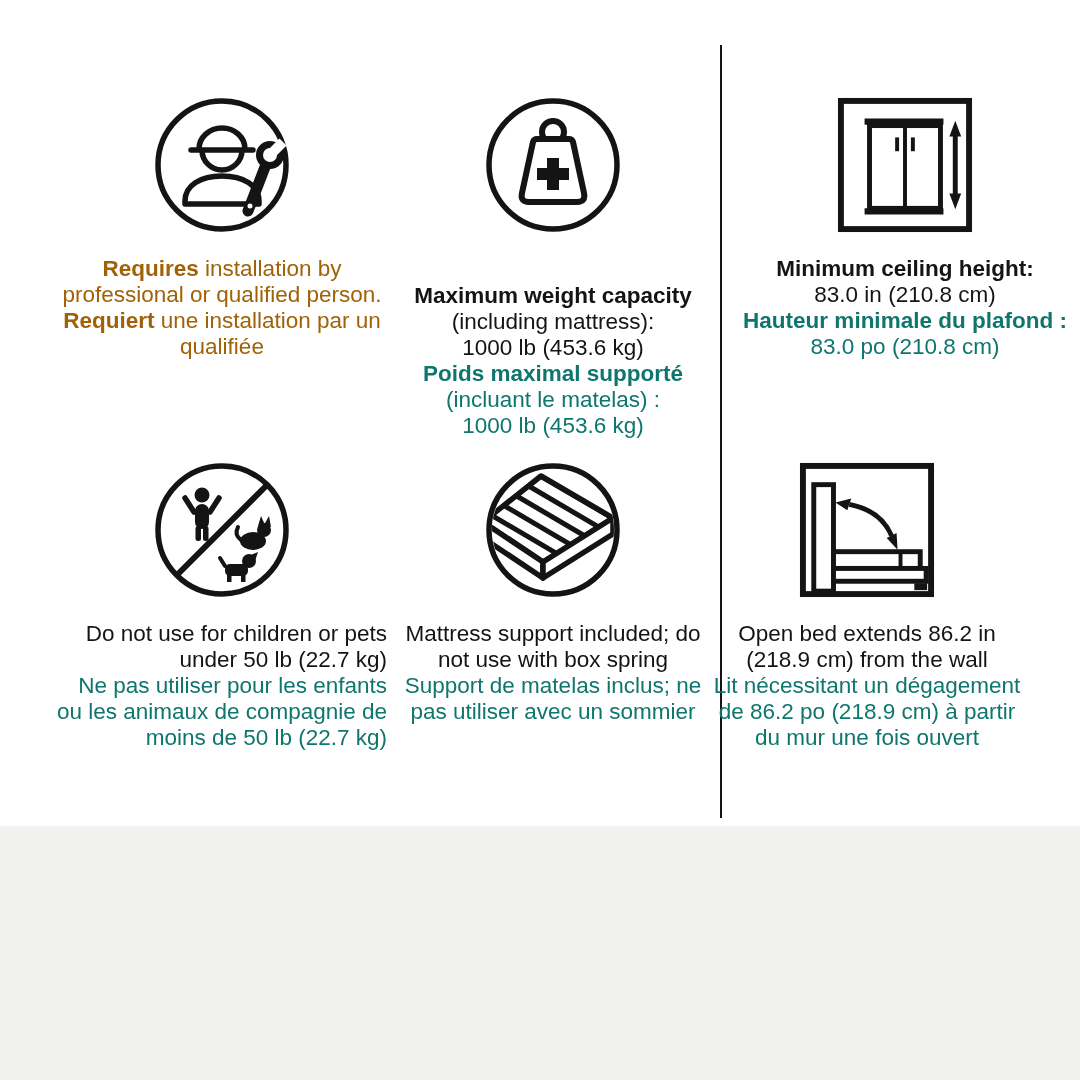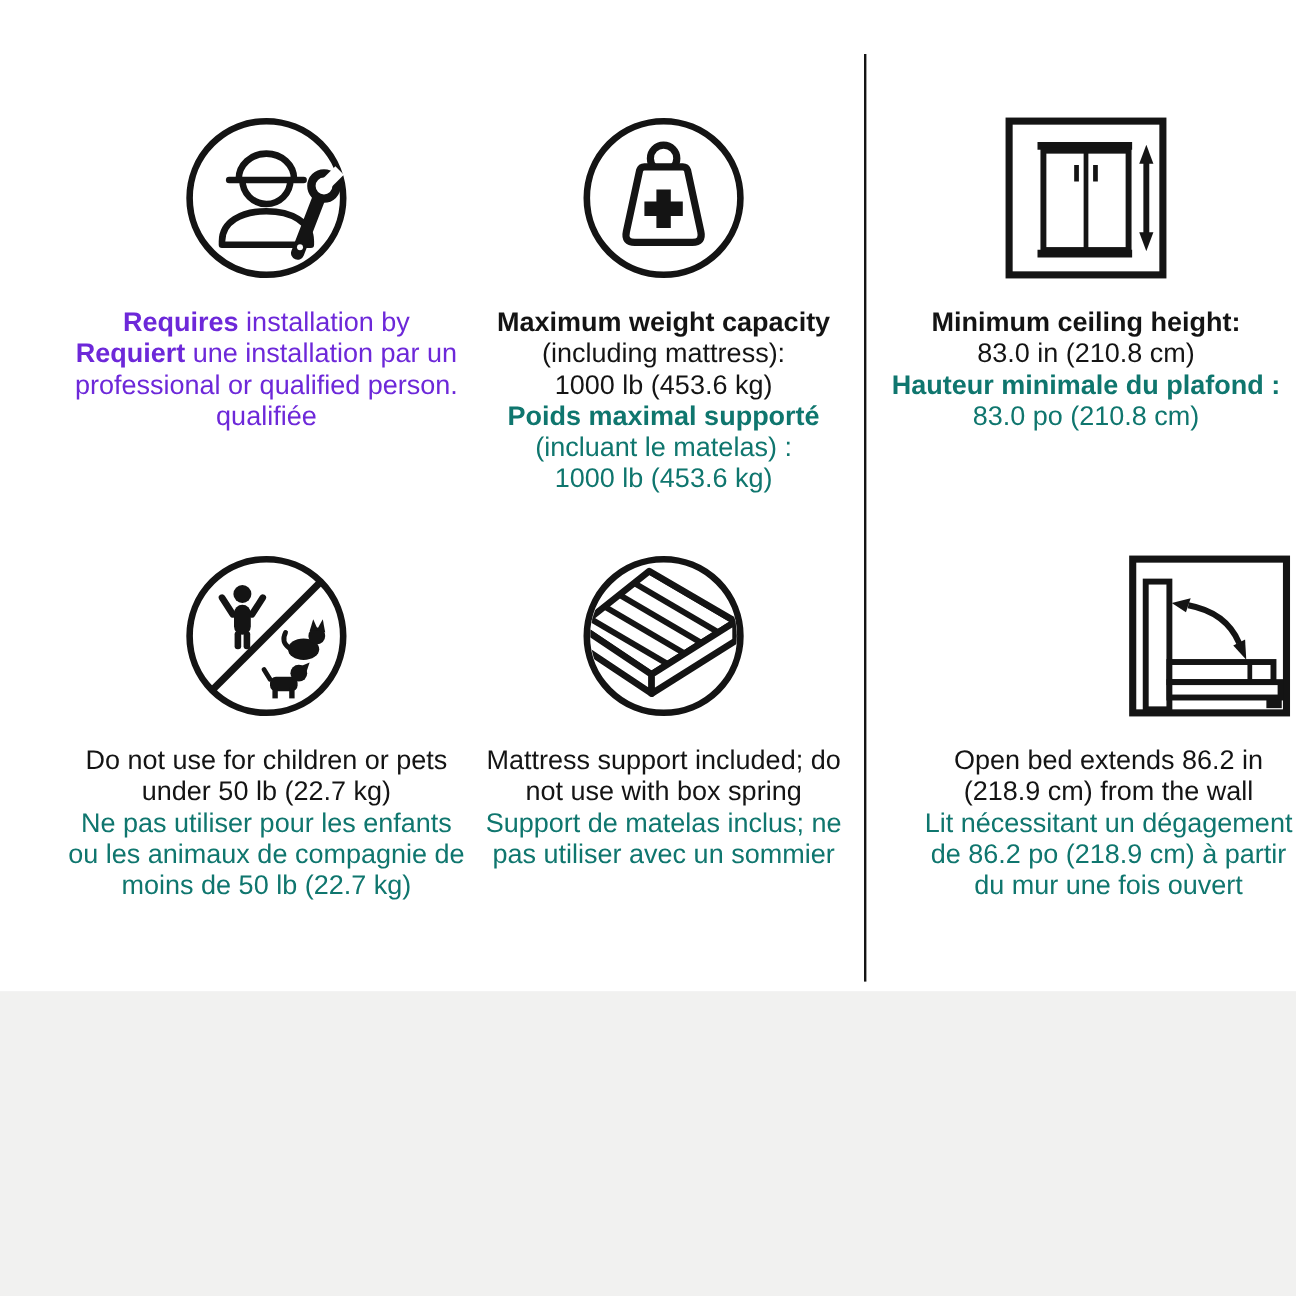--- a/index.html
+++ b/index.html
@@ -4,27 +4,27 @@
 <style>
   html,body{margin:0;padding:0;background:#fff;}
   .page{position:relative;width:1080px;height:1080px;background:#fff;overflow:hidden;
         font-family:"Liberation Sans", sans-serif;color:#141414;}
   .divider{position:absolute;left:720px;top:45px;width:2px;height:773px;background:#141414;}
   .cell{position:absolute;display:flex;flex-direction:column;align-items:center;text-align:center;}
   .icon-wrap{height:140px;display:flex;align-items:center;justify-content:center;margin-bottom:21px;}
   .line{font-size:22.5px;line-height:26px;white-space:nowrap;}
   .line b{font-weight:bold;}
   .muted{color:#0f766e;}
-  .red{color:#6d28d9;}
+  .red{color:#a16207;}
   .c1{left:40px;top:95px;width:364px;}
-  .c2{left:398px;top:95px;width:310px;}
+  .c2{left:398px;top:95px;width:310px;gap:27px;}
   .c3{left:733px;top:95px;width:344px;}
-  .c4{left:40px;top:460px;width:364px;}
+  .c4{left:40px;top:460px;width:364px;text-align:right;}
   .c5{left:398px;top:460px;width:310px;}
-  .c6{left:733px;top:460px;width:344px;align-items:flex-end;}
+  .c6{left:695px;top:460px;width:344px;}
   .panel{position:absolute;left:0;top:826px;width:1080px;height:254px;background:#f1f1f0;}
   svg .s{fill:none;stroke:#141414;stroke-width:5.5;}
   svg .sw{fill:#fff;stroke:#141414;stroke-width:5.5;}
   svg .f{fill:#141414;stroke:none;}
 </style>
 </head>
 <body>
 
 <div class="page">
 
@@ -39,22 +39,22 @@
         <path class="s" d="M50 55 a20 20 0 0 0 40 0"></path>
         <path class="s" d="M33 109 v-3 c0 -16 16 -25 37 -25 c21 0 37 9 37 25 v3 z" stroke-linejoin="round"></path>
         <circle cx="118" cy="60" r="10.5" fill="none" stroke="#141414" stroke-width="7"></circle>
         <line x1="118" y1="60" x2="131" y2="47" stroke="#fff" stroke-width="10"></line>
         <line x1="113" y1="72" x2="96" y2="116" stroke="#141414" stroke-width="11" stroke-linecap="round"></line>
         <circle cx="98" cy="111" r="2.5" fill="#fff"></circle>
       </svg>
     </div>
     <div class="cell-text">
         <div class="line red"><b>Requires</b> installation by</div>
+        <div class="line red">professional or qualified person.</div>
         <div class="line red"><b>Requiert</b> une installation par un</div>
-        <div class="line red">professional or qualified person.</div>
         <div class="line red">qualifiée</div>
       </div>
   </div>
 
   <div class="cell c2">
     <div class="icon-wrap">
       <svg width="140" height="140" viewBox="0 0 140 140">
         <circle class="s" cx="70" cy="70" r="64"></circle>
         <circle cx="70" cy="37" r="11" fill="none" stroke="#141414" stroke-width="6"></circle>
         <path d="M54 44 h32 q3 0 4 3 l11 51 q2 9 -7 9 h-48 q-9 0 -7 -9 l11 -51 q1 -3 4 -3 z" fill="#fff" stroke="#141414" stroke-width="6" stroke-linejoin="round"></path>

